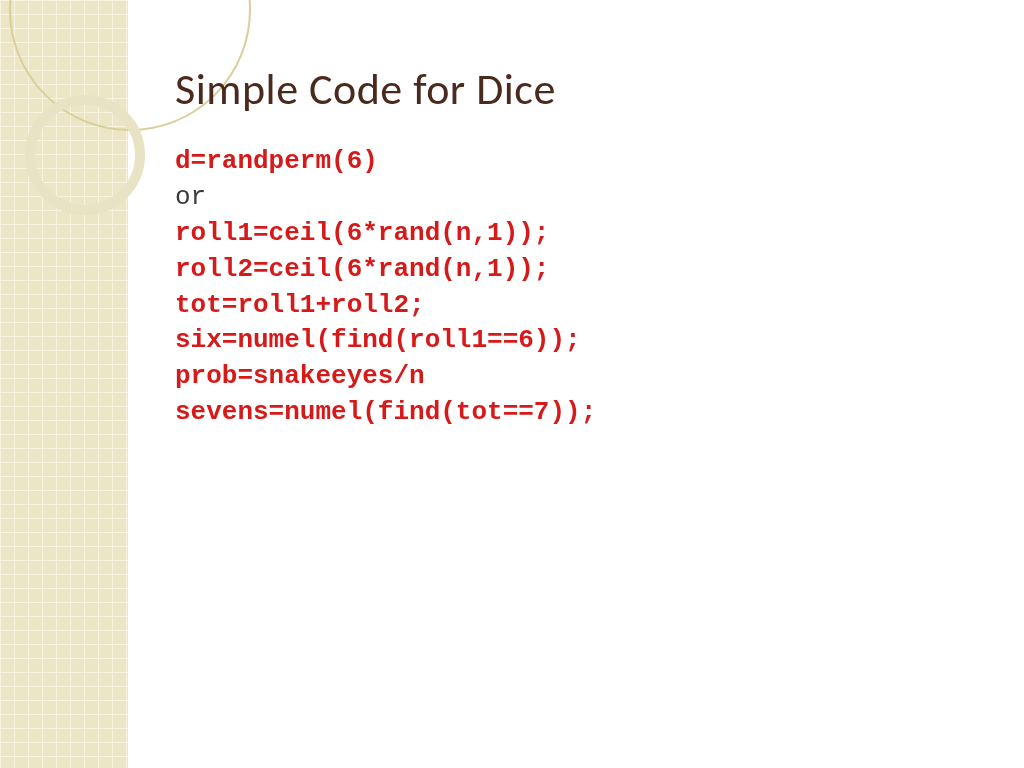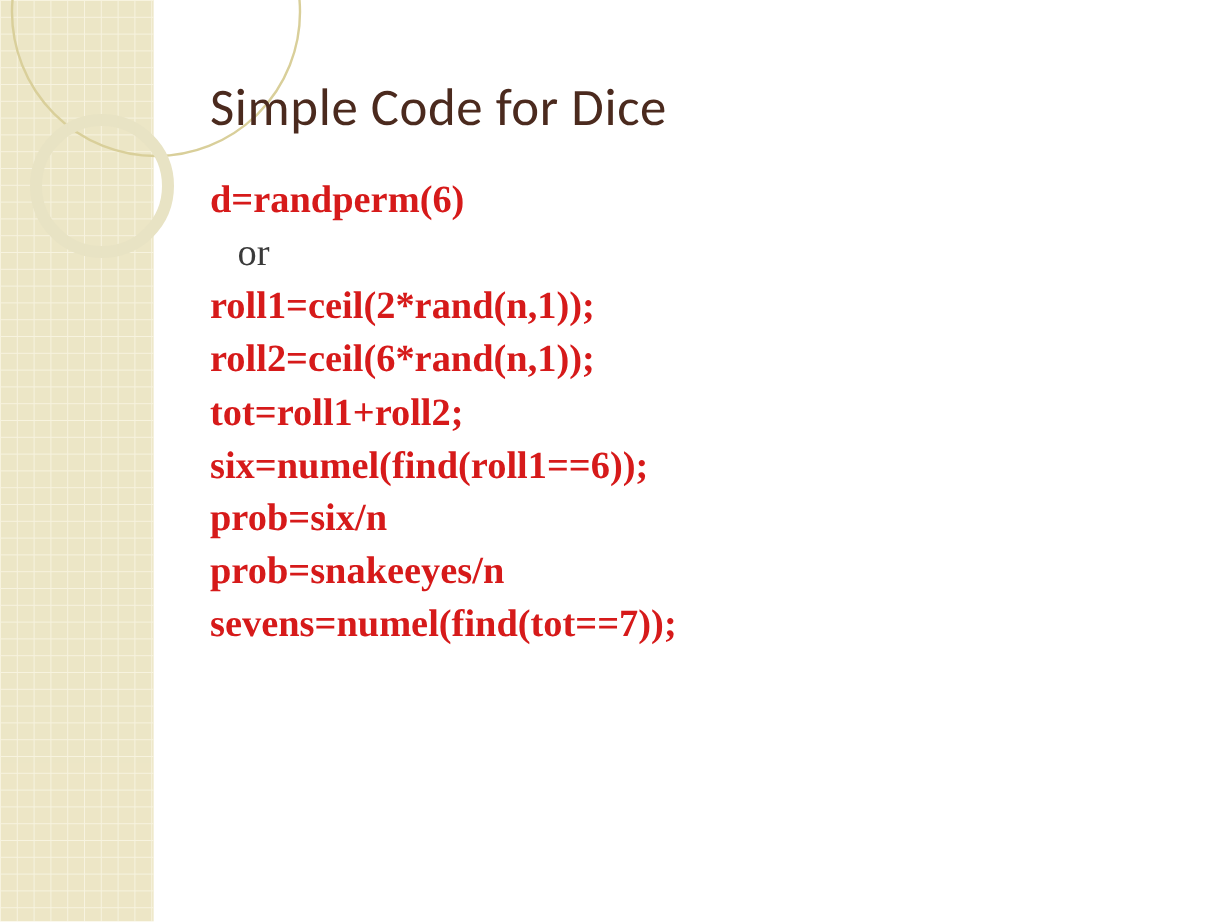--- a/index.html
+++ b/index.html
@@ -37,30 +37,29 @@
       right: 40px;
     }
     .title {
       font-size: 44px;
       font-weight: 400;
       color: #4b2a1e;
       letter-spacing: 0.5px;
       margin-bottom: 28px;
     }
     .body {
-      font-size: 32px;
+      font-size: 26px;
       line-height: 1.38;
       font-weight: 700;
       color: #d61a1a;
-      font-family: Liberation Serif, serif;
+      font-family: Liberation Mono, monospace;
     }
     .body .plain {
       color: #3a3a3a;
       font-weight: 400;
-      margin-left: 23px;
     }
     .line { white-space: pre; display: block; }
   </style>
 </head>
 <body>
 
 <div class="slide">
 
   <div class="left-band"></div>
 
@@ -68,23 +67,22 @@
     <circle cx="130" cy="10" r="120" fill="none" stroke="#d9cf9a" stroke-width="2"></circle>
     <circle cx="85" cy="155" r="55" fill="none" stroke="#e8e3c4" stroke-width="10"></circle>
   </svg>
 
   <div class="content">
     <h1 class="title">Simple Code for Dice</h1>
 
     <div class="body">
       <span class="line">d=randperm(6)</span>
       <span class="line plain">or</span>
-      <span class="line">roll1=ceil(2*rand(n,1));</span>
+      <span class="line">roll1=ceil(6*rand(n,1));</span>
       <span class="line">roll2=ceil(6*rand(n,1));</span>
       <span class="line">tot=roll1+roll2;</span>
       <span class="line">six=numel(find(roll1==6));</span>
-      <span class="line">prob=six/n</span>
       <span class="line">prob=snakeeyes/n</span>
       <span class="line">sevens=numel(find(tot==7));</span>
     </div>
   </div>
 
 </div>
 
 </body></html>

